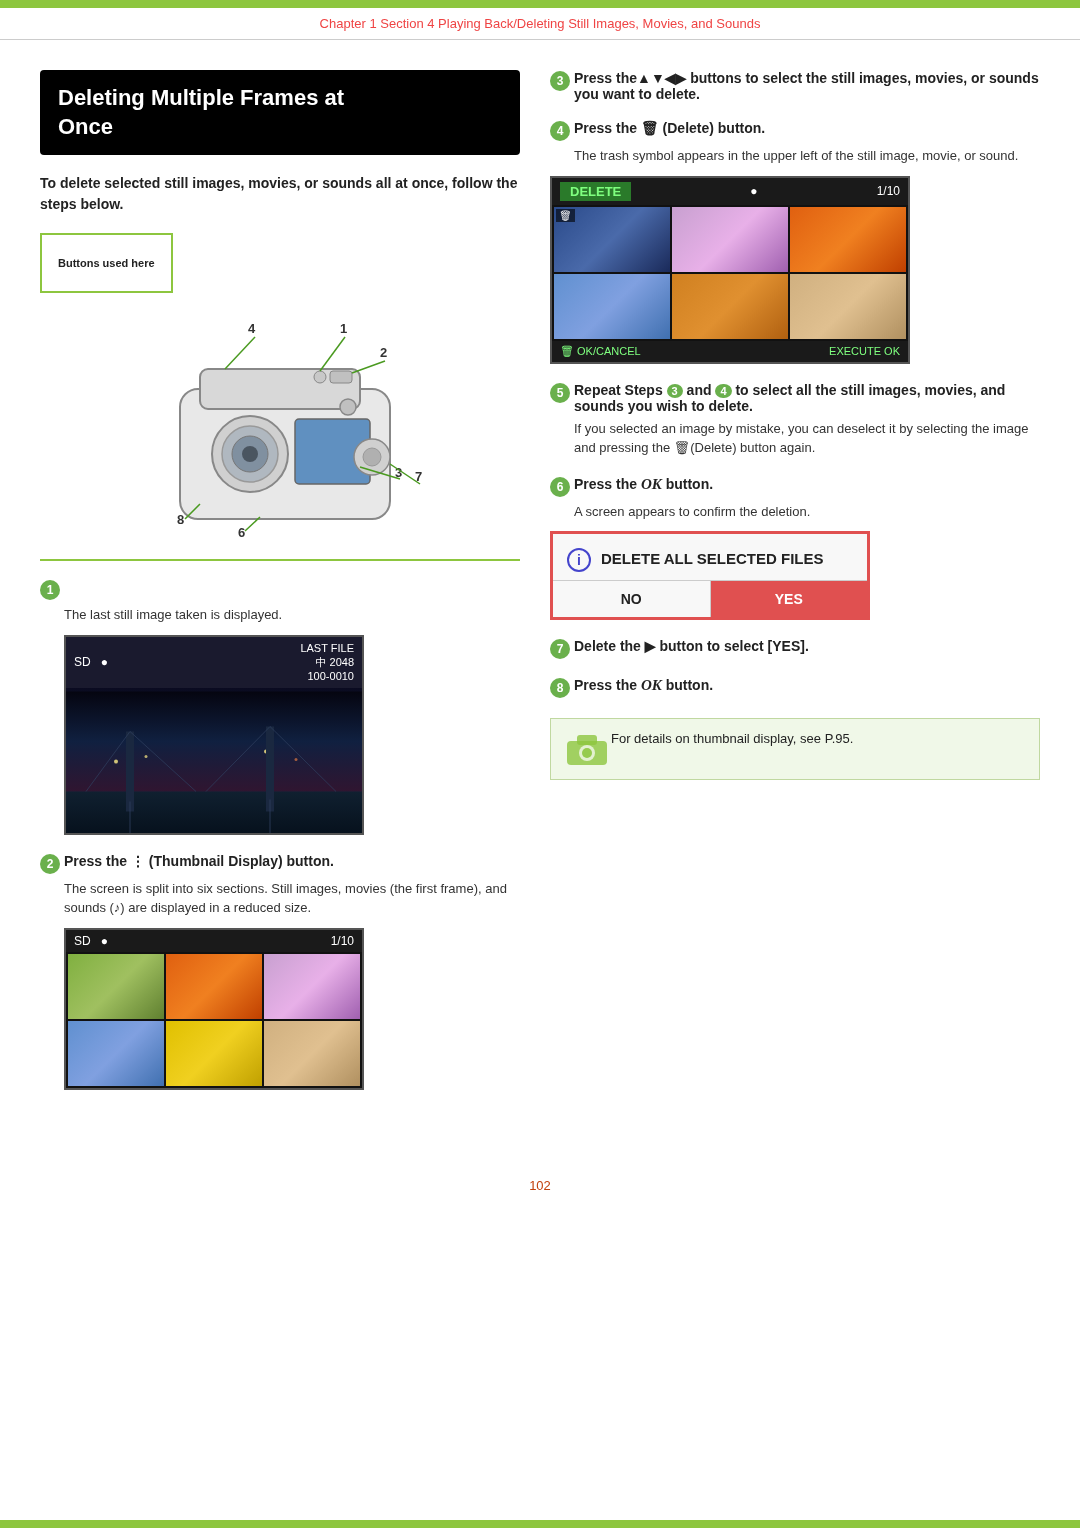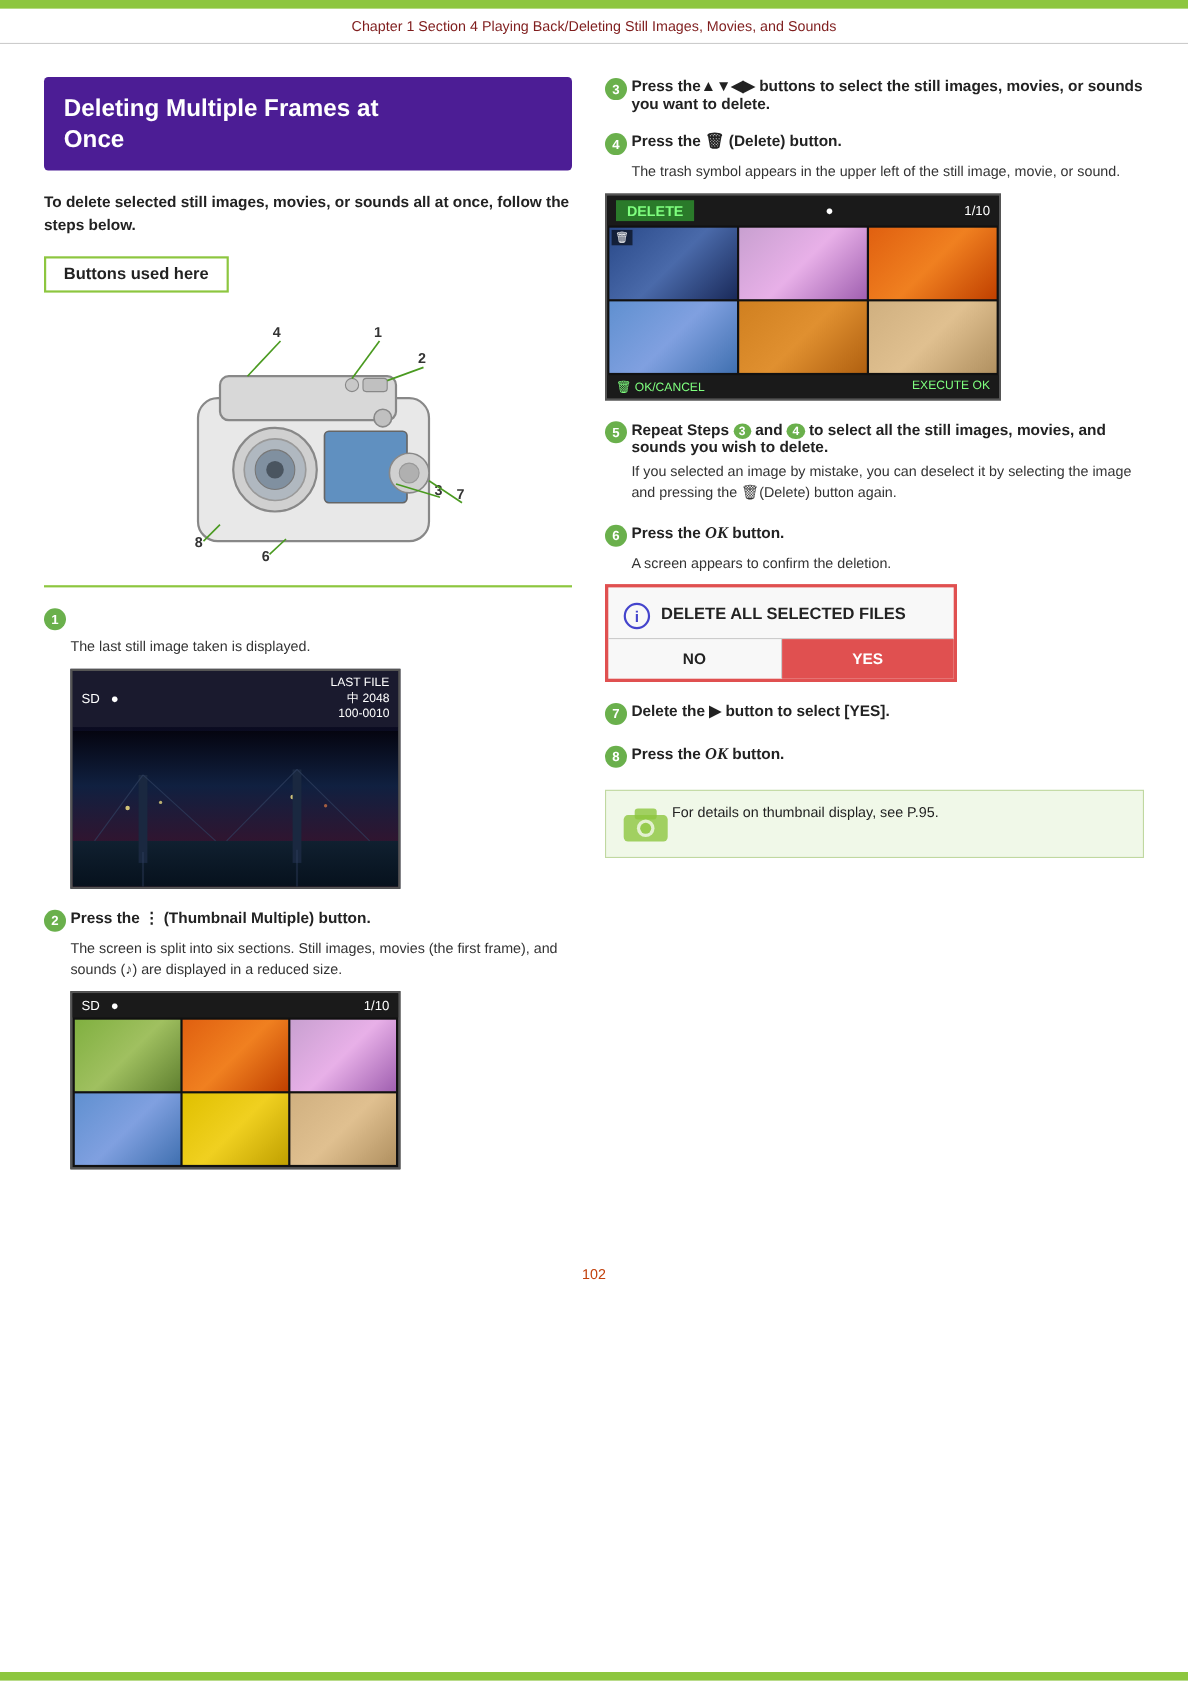--- a/index.html
+++ b/index.html
@@ -17,63 +17,63 @@
       height: 8px;
       background: #8dc63f;
       width: 100%;
     }
 
     .header-bar {
       background: #fff;
       border-bottom: 1px solid #ccc;
       padding: 8px 40px;
       font-size: 13px;
-      color: #7f1d1d;
+      color: #ef4444;
       text-align: center;
     }
 
     .content-area {
       display: flex;
       padding: 30px 40px 60px 40px;
       gap: 30px;
     }
 
     .left-col {
       width: 480px;
       flex-shrink: 0;
     }
 
     .right-col {
       flex: 1;
     }
 
     .title-box {
-      background: #4c1d95;
+      background: #000000;
       color: #fff;
       font-weight: bold;
       font-size: 22px;
       padding: 14px 18px;
       border-radius: 4px;
       margin-bottom: 18px;
       line-height: 1.3;
     }
 
     .intro-text {
       font-weight: bold;
       font-size: 14px;
       margin-bottom: 18px;
       line-height: 1.5;
     }
 
     .buttons-used-box {
       border: 2px solid #8dc63f;
       display: inline-block;
-      padding: 6px 16px;
-      font-weight: bold;
-      font-size: 15px;
+      padding: 22px 16px;
+      font-weight: bold;
+      font-size: 11px;
       margin-bottom: 16px;
       background: #fff;
     }
 
     .camera-diagram {
       width: 300px;
       height: 230px;
       margin: 0 auto 20px auto;
       position: relative;
     }
@@ -472,21 +472,21 @@
         </div>
 
       </div>
     </div>
 
     
     <div class="step">
       <div class="step-header">
         <span class="step-num">2</span>
         <span class="step-header-text">
-          <b>Press the ⋮ (Thumbnail Multiple) button.</b>
+          <b>Press the ⋮ (Thumbnail Display) button.</b>
         </span>
       </div>
       <div class="step-body">The screen is split into six sections. Still images, movies (the first frame), and sounds (♪) are displayed in a reduced size.</div>
 
       <div class="thumbnail-grid-screen">
         <div class="thumb-top">
           <span>SD &nbsp; ●</span>
           <span>1/10</span>
         </div>
         <div class="thumb-grid">

